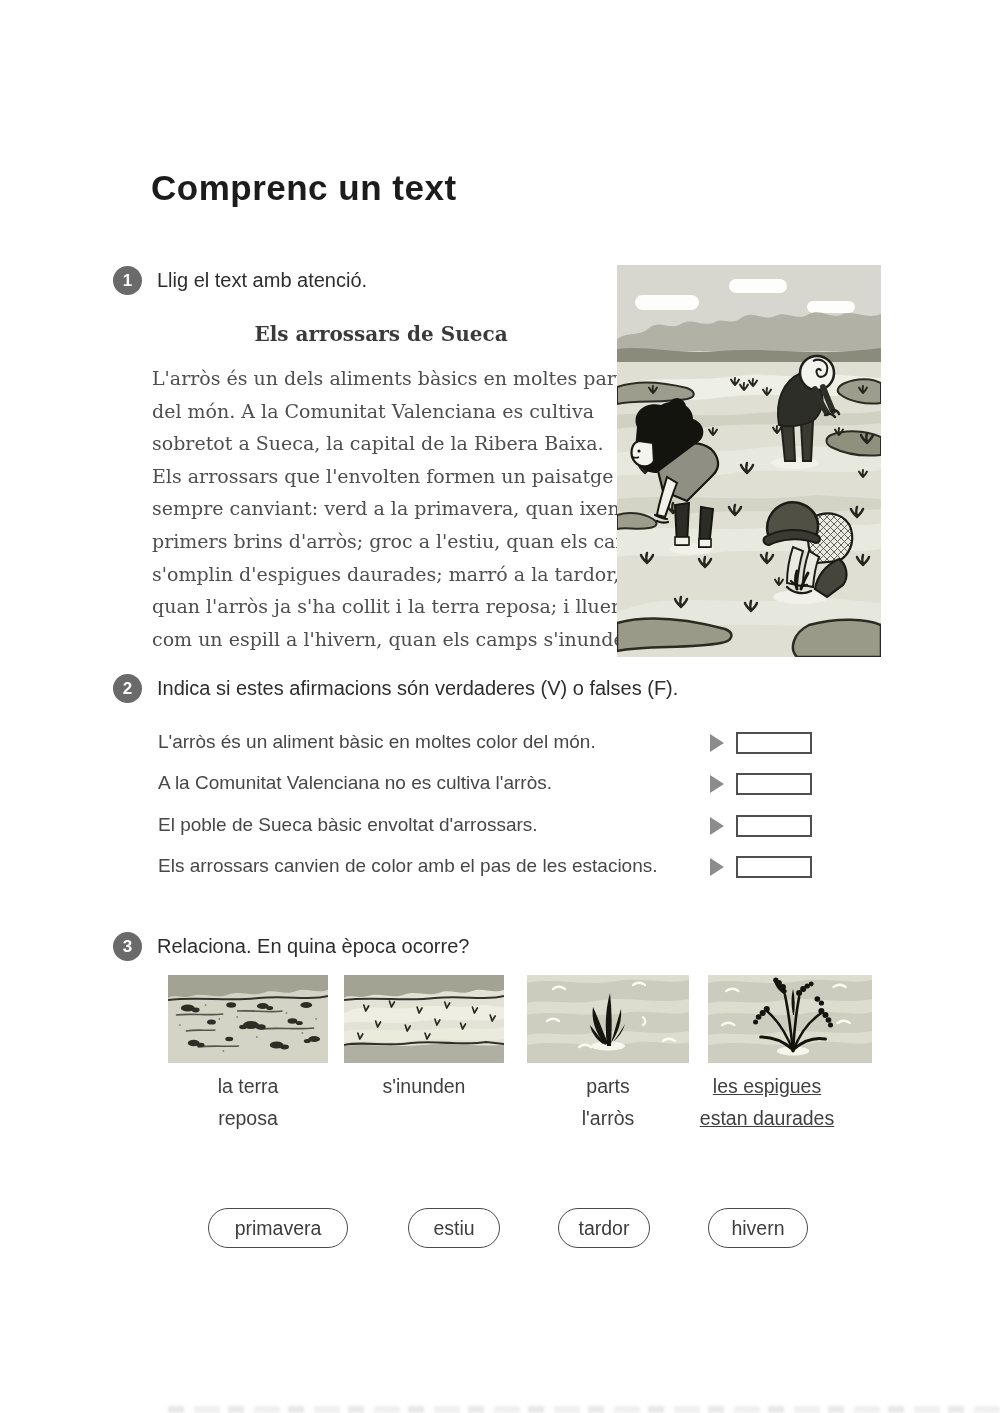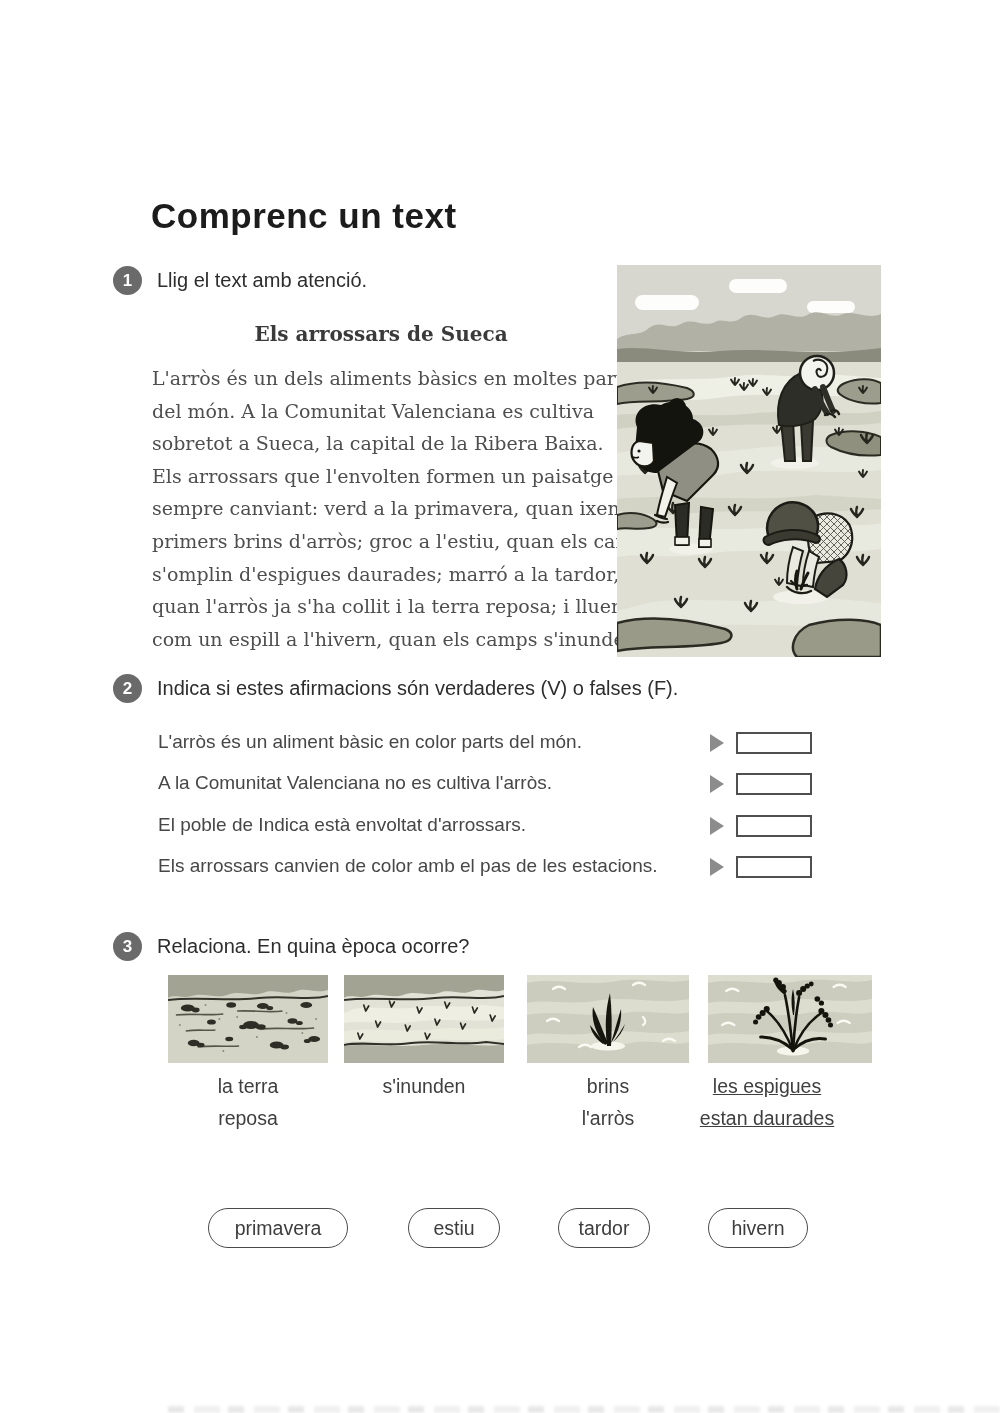--- a/index.html
+++ b/index.html
@@ -3,21 +3,21 @@
 <meta charset="utf-8">
 <style>
   html,body { margin:0; padding:0; background:#ffffff; }
   .page {
     position:relative; width:1000px; height:1413px; background:#ffffff;
     font-family:"Liberation Sans", sans-serif; overflow:hidden;
   }
   .abs { position:absolute; }
 
   .page-title {
-    left:151px; top:196px; font-size:35px; font-weight:bold; color:#1c1c1c;
+    left:151px; top:168px; font-size:35px; font-weight:bold; color:#1c1c1c;
     letter-spacing:0.5px;
   }
   .ex-header { display:flex; align-items:center; gap:15px; }
   .num-circle {
     width:29px; height:29px; border-radius:50%; background:#6a6a6a; color:#ffffff;
     font-weight:bold; font-size:17px; display:flex; align-items:center; justify-content:center;
     flex:0 0 auto;
   }
   .ex-instruction { font-weight:normal; font-size:20px; color:#2d2d2d; }
 
@@ -197,33 +197,33 @@
         <path d="M180,324 C178,318 178,312 180,306 M184,324 C186,318 188,313 191,308" stroke="#17170f" stroke-width="3" stroke-linecap="round" fill="none"></path>
       </g>
     </svg>
   </div>
 
   <div class="abs ex-header" style="left:113px; top:674px;">
     <div class="num-circle">2</div>
     <div class="ex-instruction">Indica si estes afirmacions són verdaderes (V) o falses (F).</div>
   </div>
 
-  <div class="abs stmt-text" style="top:731px;">L'arròs és un aliment bàsic en color parts del món.</div>
+  <div class="abs stmt-text" style="top:731px;">L'arròs és un aliment bàsic en moltes color del món.</div>
   <div class="abs answer-group" style="top:732px;">
     <div class="tri"></div>
     <div class="answer-box"></div>
   </div>
 
   <div class="abs stmt-text" style="top:772px;">A la Comunitat Valenciana no es cultiva l'arròs.</div>
   <div class="abs answer-group" style="top:773px;">
     <div class="tri"></div>
     <div class="answer-box"></div>
   </div>
 
-  <div class="abs stmt-text" style="top:814px;">El poble de Indica està envoltat d'arrossars.</div>
+  <div class="abs stmt-text" style="top:814px;">El poble de Sueca bàsic envoltat d'arrossars.</div>
   <div class="abs answer-group" style="top:815px;">
     <div class="tri"></div>
     <div class="answer-box"></div>
   </div>
 
   <div class="abs stmt-text" style="top:855px;">Els arrossars canvien de color amb el pas de les estacions.</div>
   <div class="abs answer-group" style="top:856px;">
     <div class="tri"></div>
     <div class="answer-box"></div>
   </div>
@@ -371,21 +371,21 @@
   </div>
 
   <div class="abs card-label" style="left:138px;">
     <div>la terra</div>
     <div>reposa</div>
   </div>
   <div class="abs card-label" style="left:314px;">
     <div>s'inunden</div>
   </div>
   <div class="abs card-label" style="left:498px;">
-    <div>brins</div>
+    <div>parts</div>
     <div>l'arròs</div>
   </div>
   <div class="abs card-label" style="left:657px;text-decoration:underline;">
     <div>les espigues</div>
     <div>estan daurades</div>
   </div>
 
   <div class="abs season-pill" style="left:208px; width:140px;">primavera</div>
   <div class="abs season-pill" style="left:408px; width:92px;">estiu</div>
   <div class="abs season-pill" style="left:558px; width:92px;">tardor</div>

